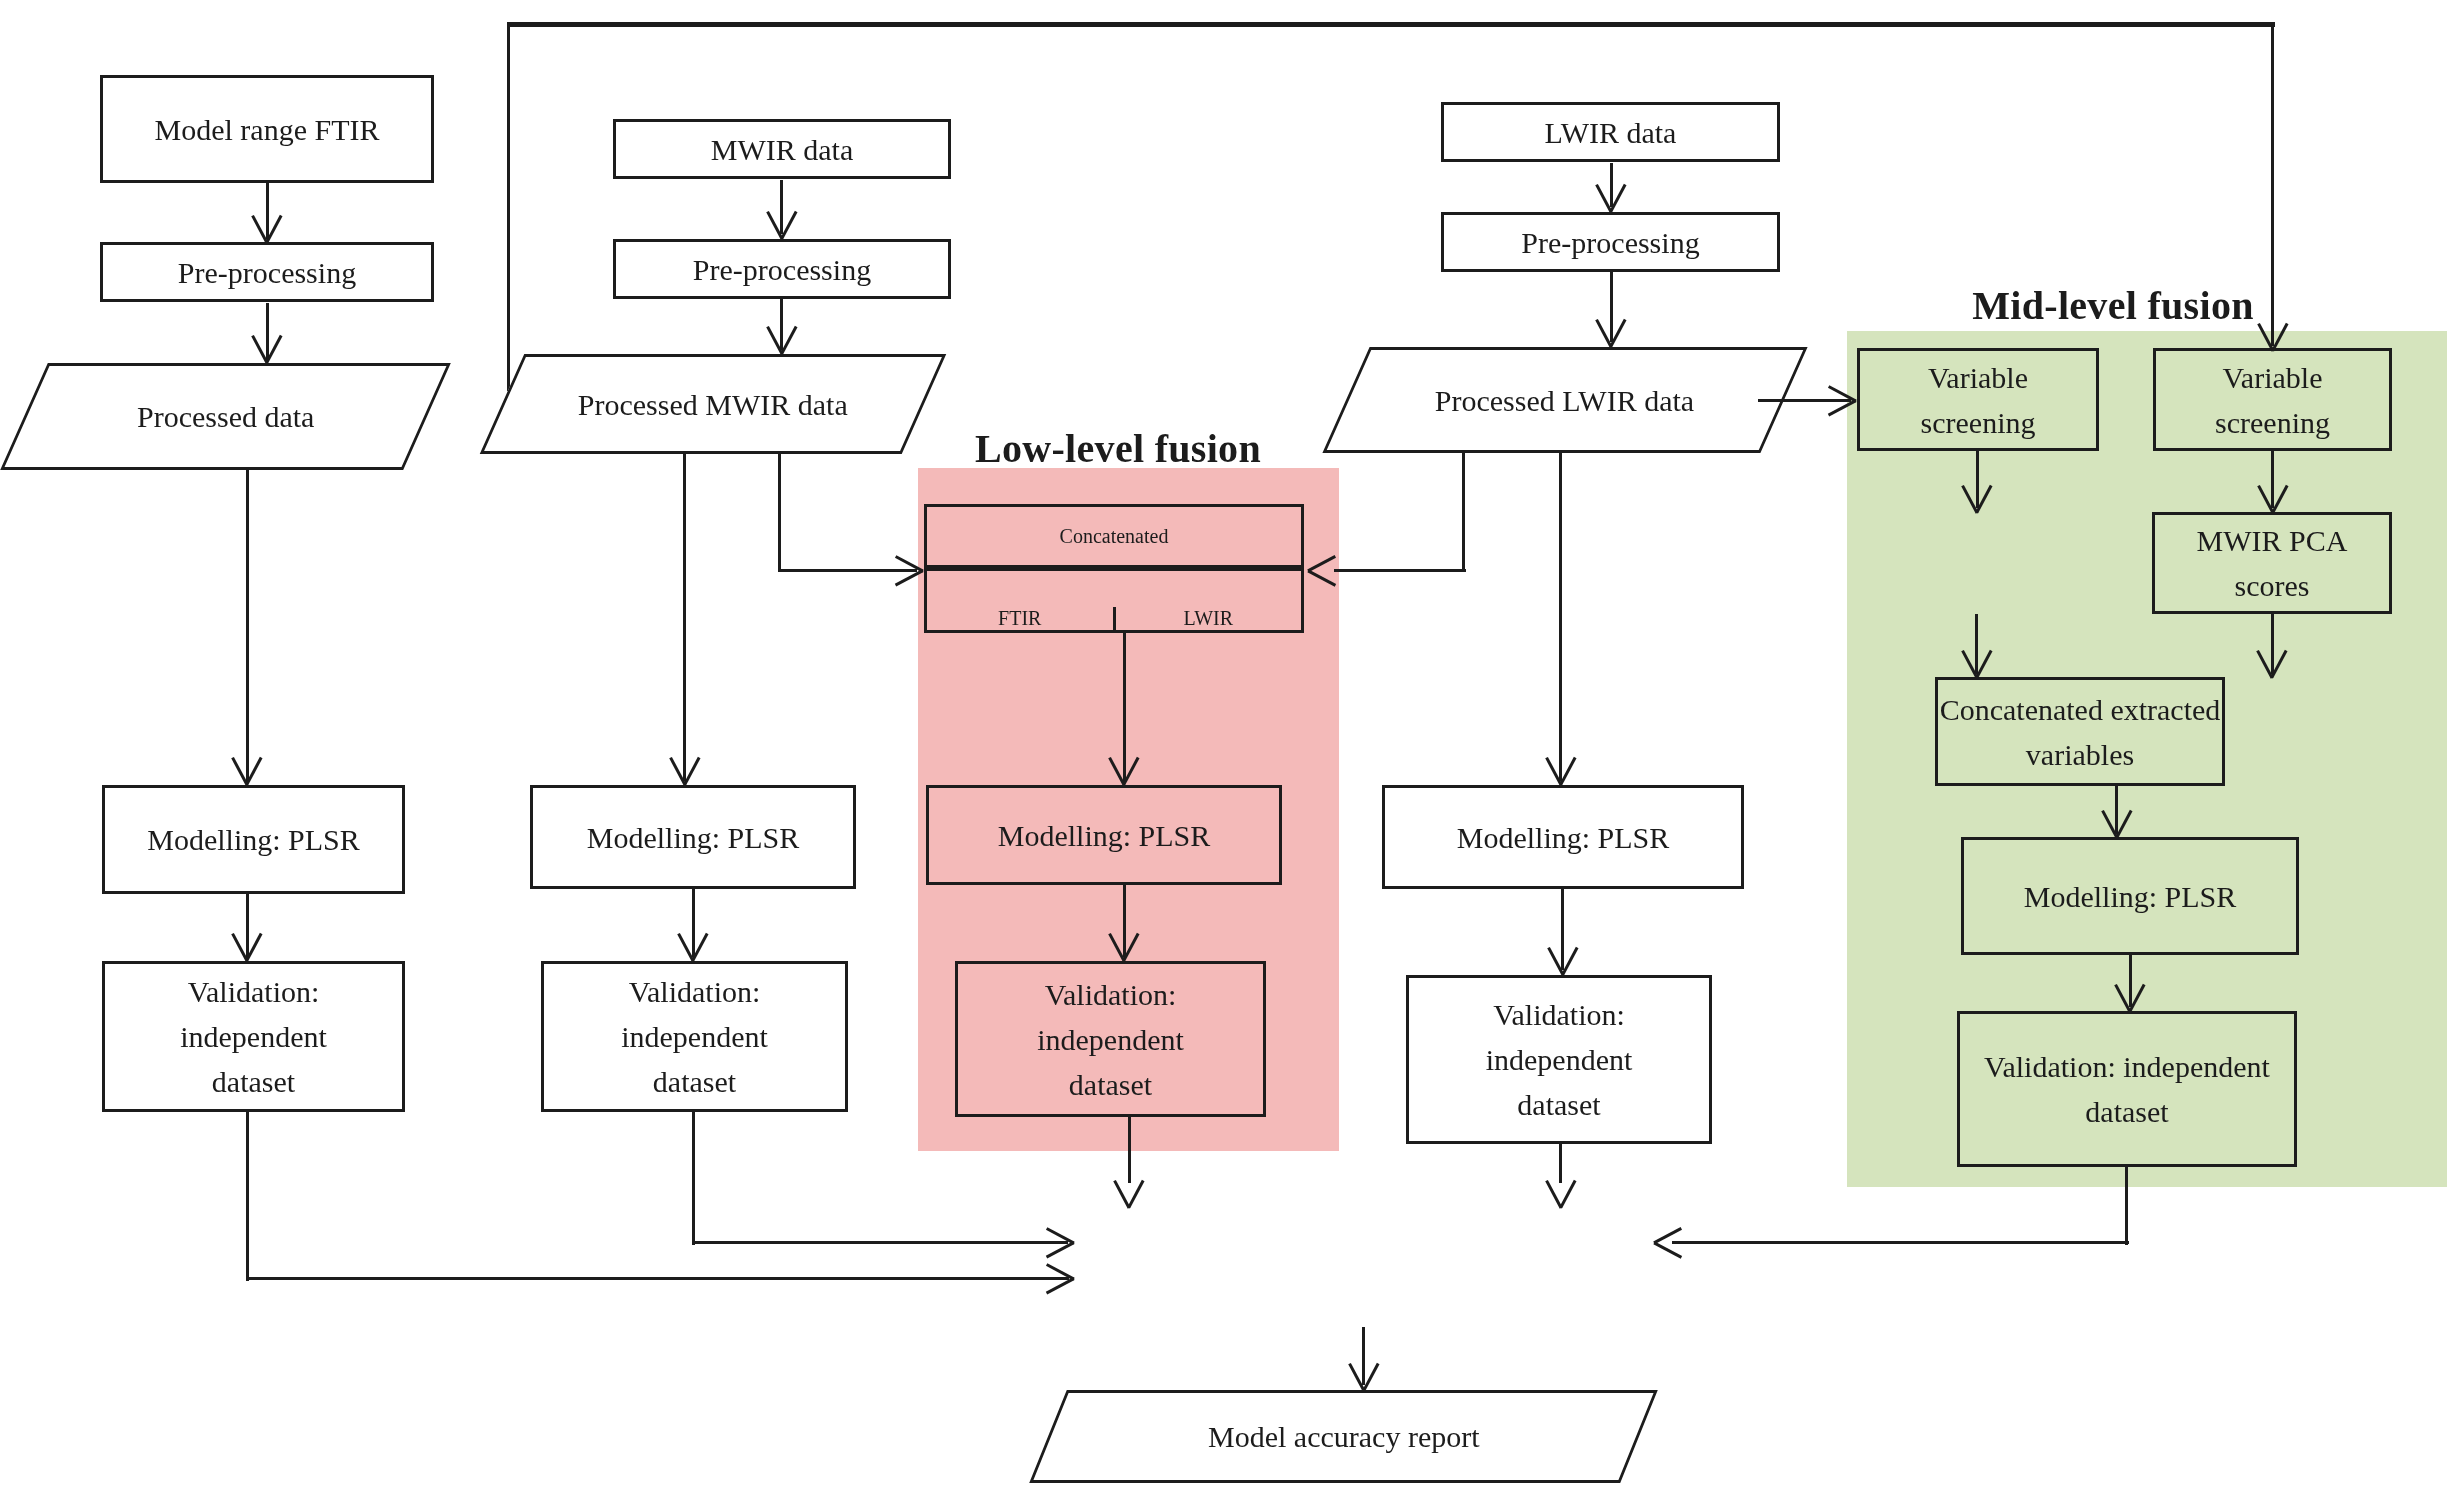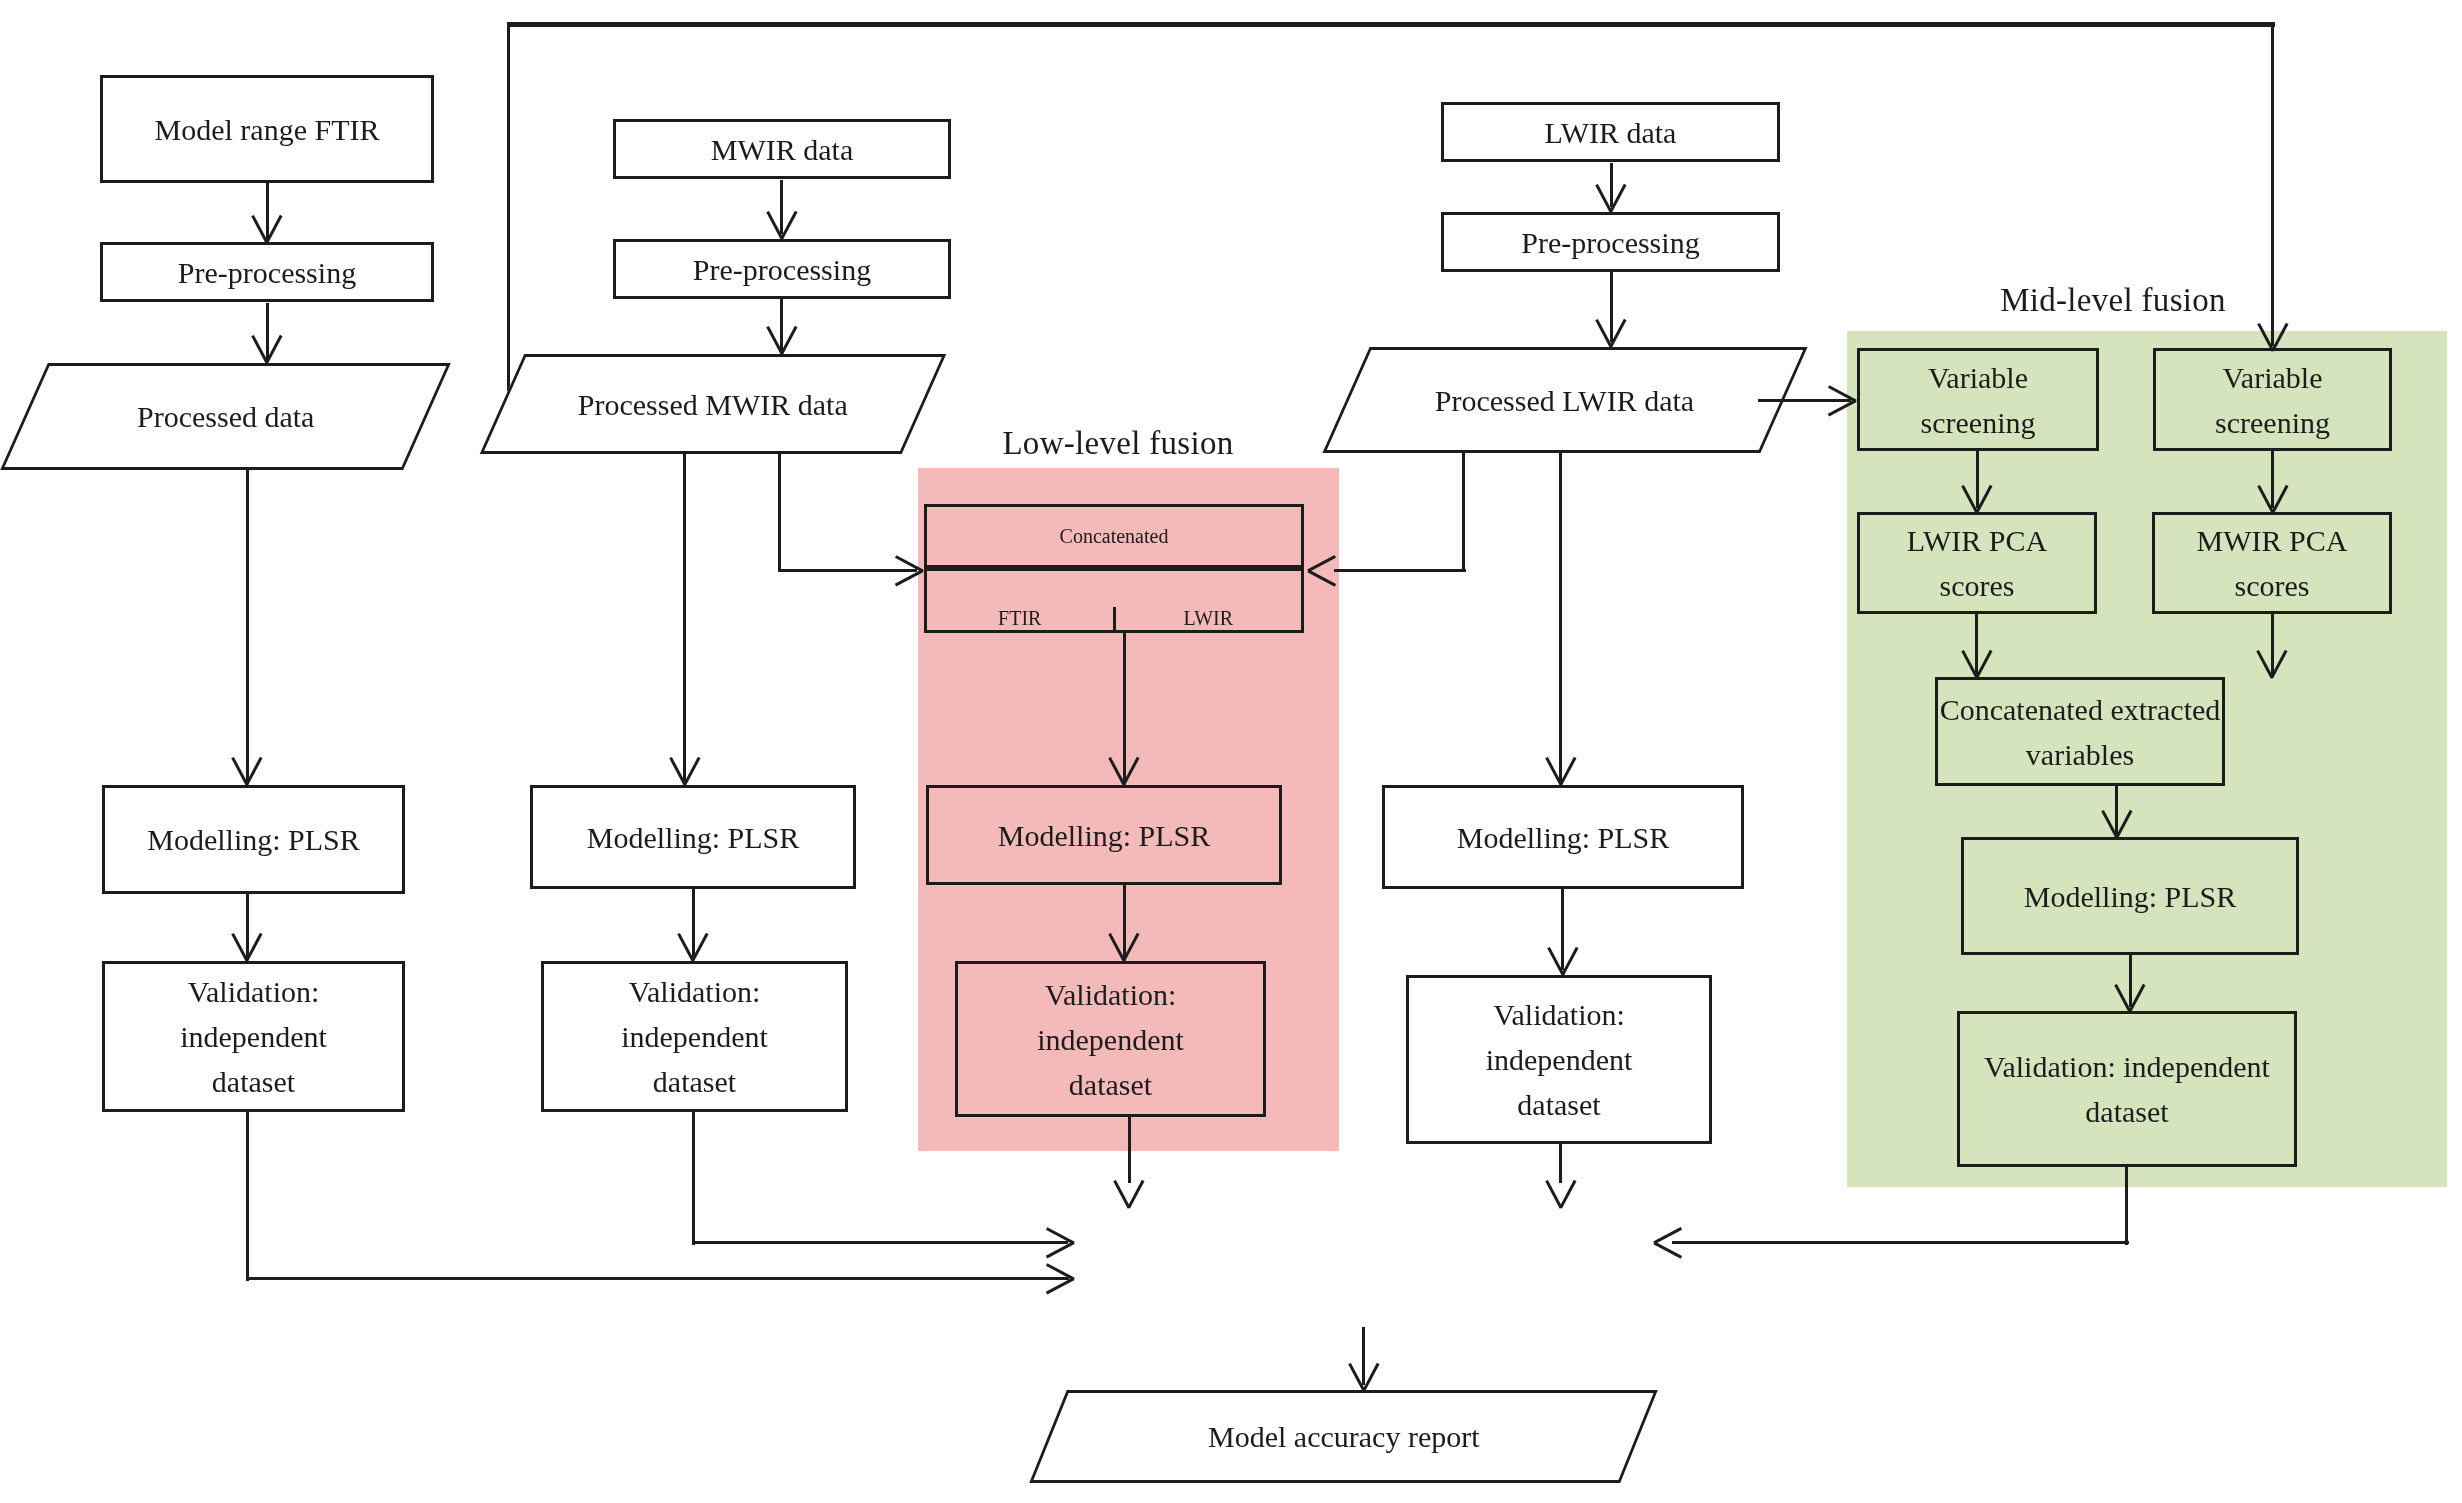--- a/index.html
+++ b/index.html
@@ -13,21 +13,21 @@
     width:2462px;height:1504px;
     background:#ffffff;
     font-family:"Liberation Serif","DejaVu Serif",serif;
     color:var(--ink);
     overflow:hidden;
   }
   .region{position:absolute;}
   .region.pink{background:var(--pink);}
   .region.green{background:var(--green);}
   .section-label{
-    position:absolute;font-weight:normal;font-size:33px;text-align:center;width:372px;
+    position:absolute;font-weight:bold;font-size:40px;text-align:center;width:372px;
     letter-spacing:0.3px;
   }
   .box{
     position:absolute;border:3.3px solid var(--ink);box-sizing:border-box;
     display:flex;align-items:center;justify-content:center;text-align:center;
     font-size:30px;line-height:1.5;background:#ffffff;
   }
   .box.fill-none{background:transparent;}
   .box span{display:block;}
   .para{
@@ -215,23 +215,20 @@
   <div class="box fill-none" style="left:1857px;top:348px;width:242px;height:103px;">
     <span class="w220">Variable screening</span>
   </div>
   <div class="box fill-none" style="left:2153px;top:348px;width:239px;height:103px;">
     <span class="w220">Variable screening</span>
   </div>
   <div class="vl" style="left:1976px;top:451px;height:57px;"></div>
   <div class="ah ah-down" style="left:1961px;top:486px;"></div>
   <div class="vl" style="left:2271px;top:451px;height:57px;"></div>
   <div class="ah ah-down" style="left:2257px;top:486px;"></div>
-  <div class="box fill-none" style="left:1857px;top:512px;width:240px;height:102px;">
-    <span class="w240">LWIR PCA scores</span>
-  </div>
   <div class="box fill-none" style="left:2152px;top:512px;width:240px;height:102px;">
     <span class="w240">MWIR PCA scores</span>
   </div>
   <div class="vl" style="left:1975px;top:614px;height:60px;"></div>
   <div class="ah ah-down" style="left:1961px;top:651px;"></div>
   <div class="vl" style="left:2271px;top:614px;height:60px;"></div>
   <div class="ah ah-down" style="left:2256px;top:651px;"></div>
   <div class="box fill-none" style="left:1935px;top:677px;width:290px;height:109px;">
     <span class="w470">Concatenated extracted variables</span>
   </div>

